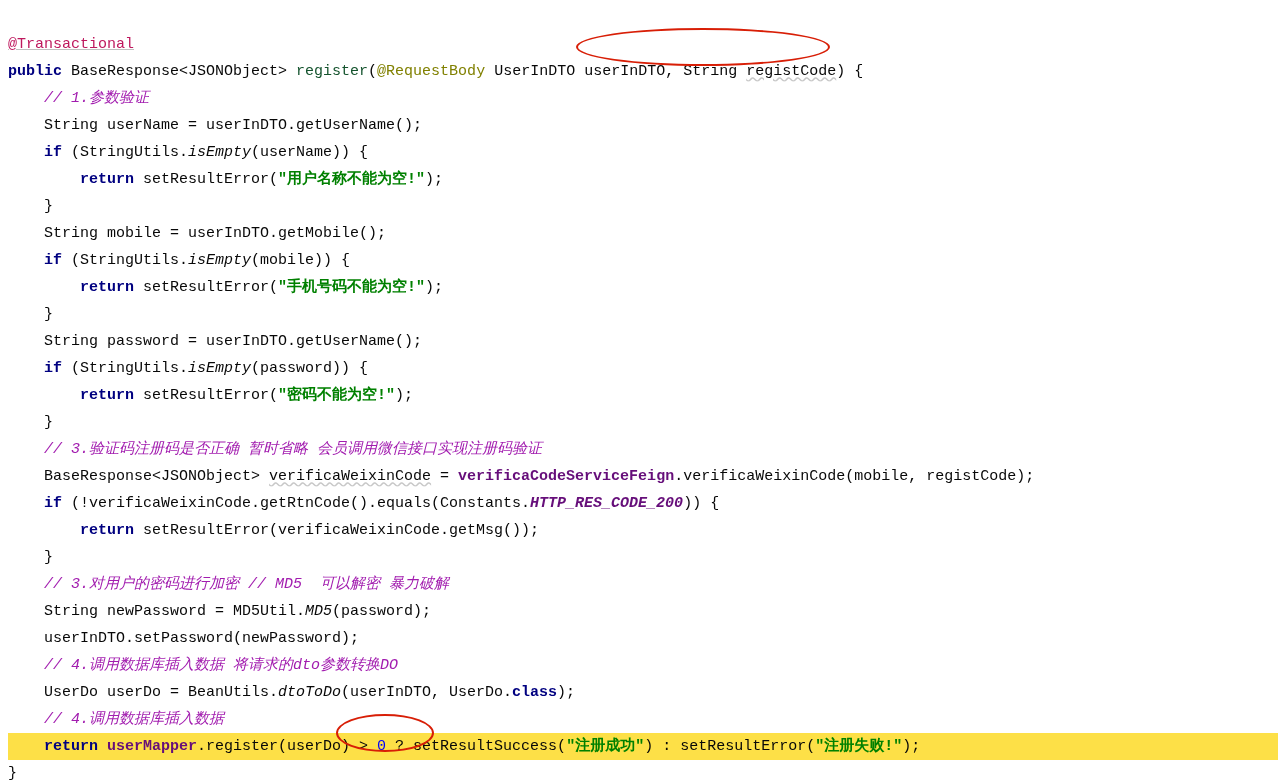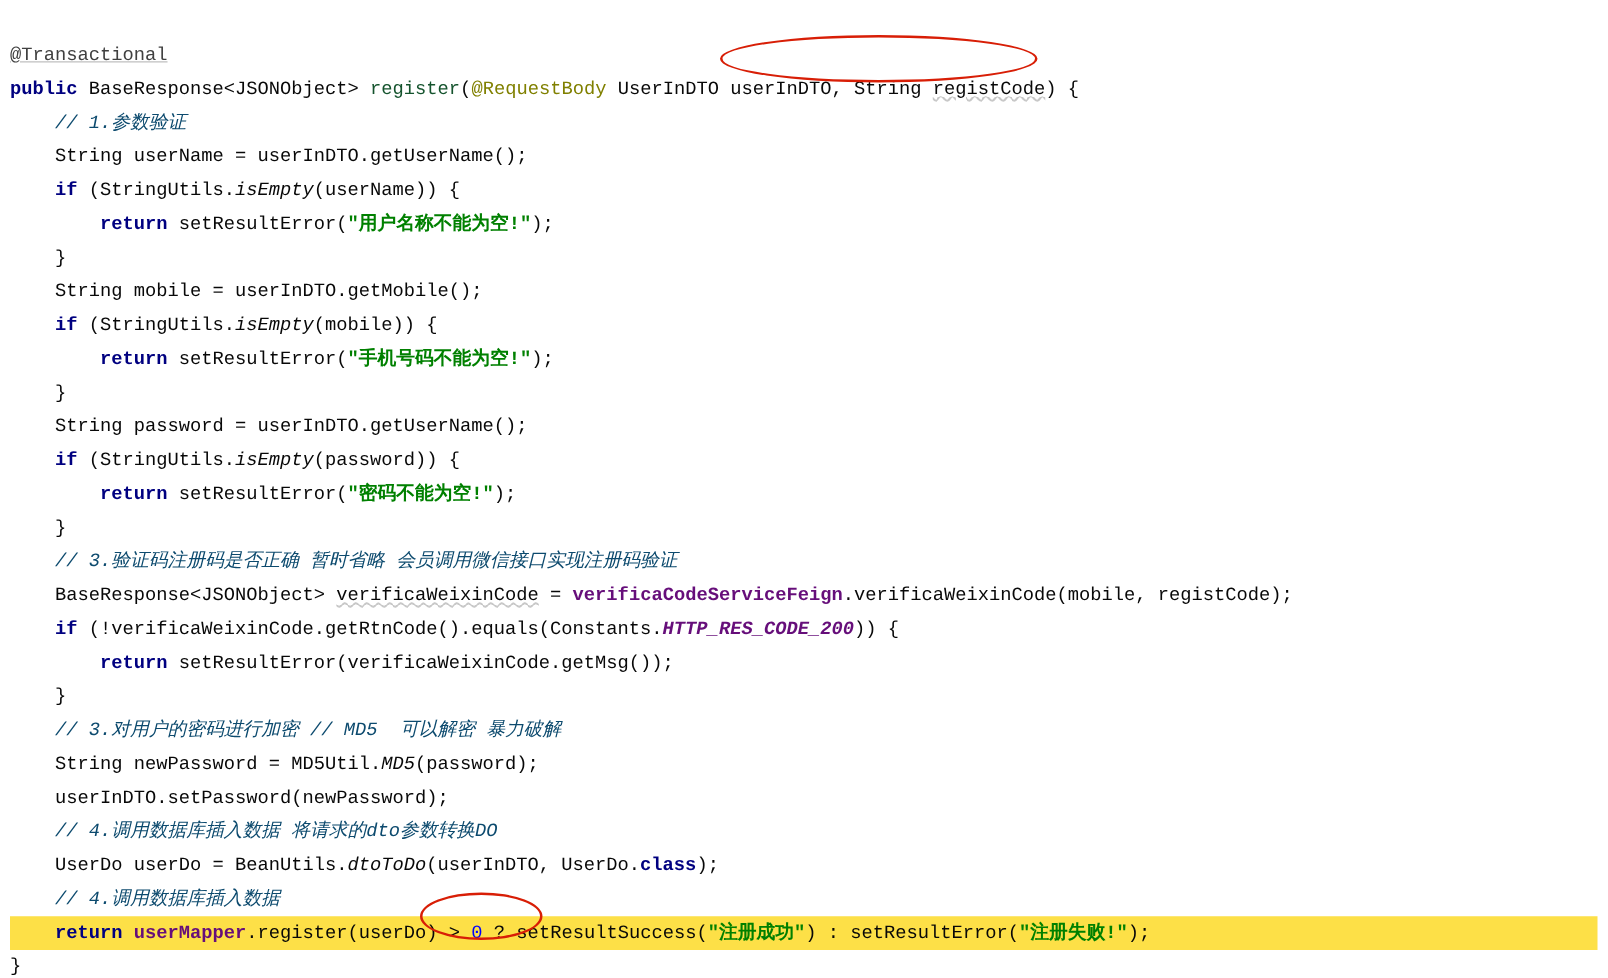--- a/index.html
+++ b/index.html
@@ -13,25 +13,25 @@
     width: 1286px;
     height: 782px;
     overflow: hidden;
     box-sizing: border-box;
   }
   .code-container {
     padding: 4px 8px;
     white-space: pre;
     position: relative;
   }
-  .annotation-u { color: #404040; text-decoration: underline; text-decoration-color: #c0c0c0; }
+  .annotation-u { color: #be185d; text-decoration: underline; text-decoration-color: #c0c0c0; }
   .keyword { color: #000080; font-weight: bold; }
   .method-decl { color: #14532d; }
   .param-ann { color: #808000; }
-  .comment { color: #0c4a6e; font-style: italic; }
+  .comment { color: #a21caf; font-style: italic; }
   .string { color: #008000; font-weight: bold; }
   .static-call { font-style: italic; }
   .constant { color: #660E7A; font-style: italic; font-weight: bold; }
   .field { color: #660E7A; font-weight: bold; }
   .underlined-warn { text-decoration: underline wavy #c8c8c8; }
   .highlight-line {
     background: #fde047;
     display: inline-block;
     width: 100%;
   }

